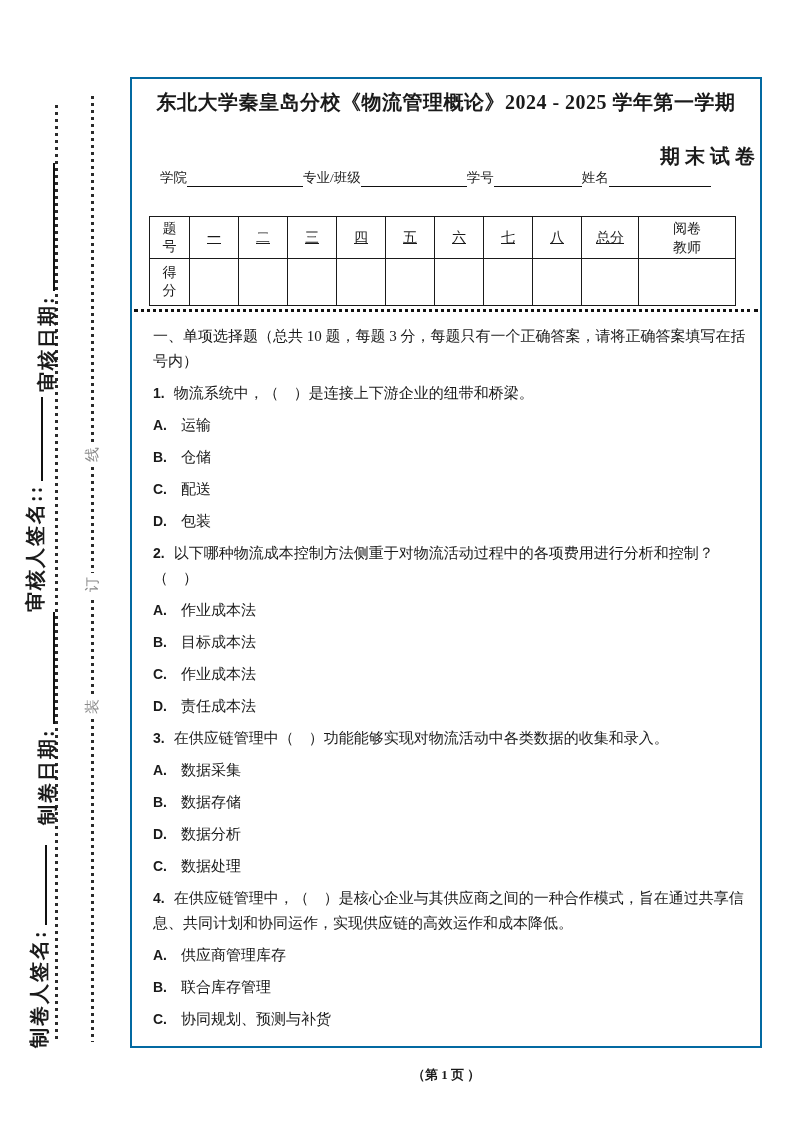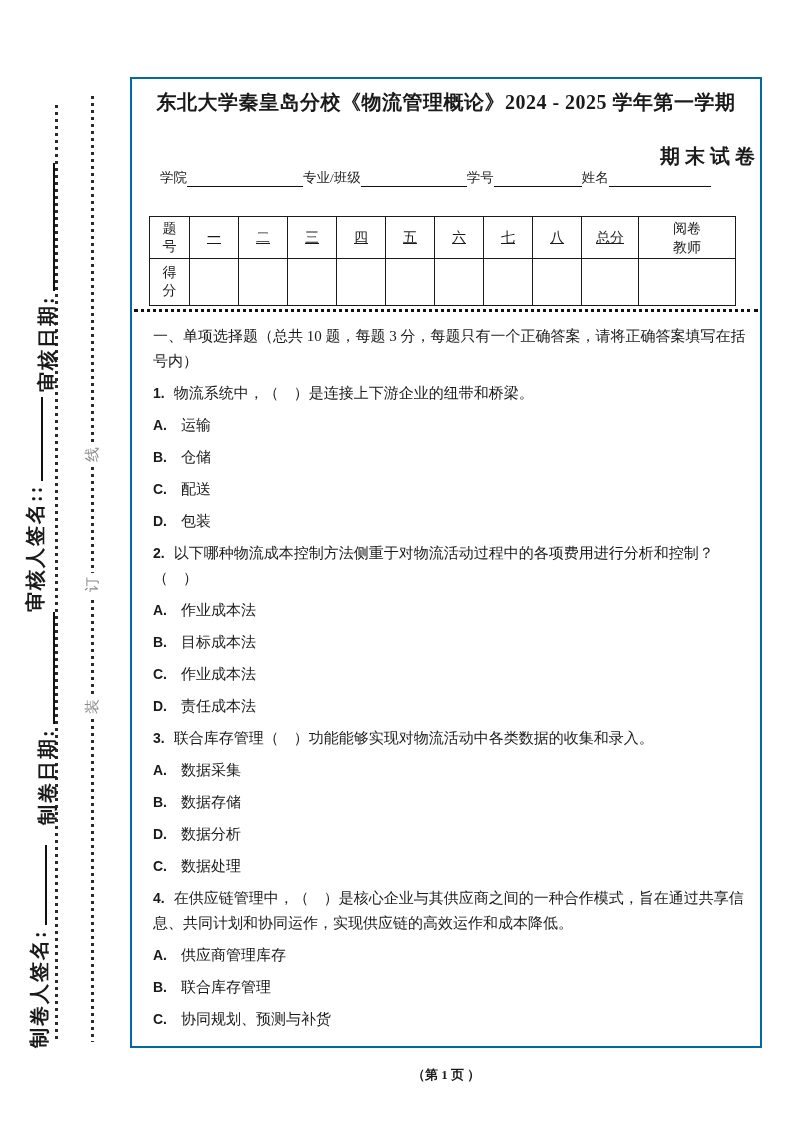--- a/index.html
+++ b/index.html
@@ -174,21 +174,21 @@
         <span class="opt-label">B.</span><span>目标成本法</span>
       </p>
       <p>
         <span class="opt-label">C.</span><span>作业成本法</span>
       </p>
       <p>
         <span class="opt-label">D.</span><span>责任成本法</span>
       </p>
 
       <p>
-        <span class="q-num">3.</span><span>联合库存管理（　）功能能够实现对物流活动中各类数据的收集和录入。</span>
+        <span class="q-num">3.</span><span>在供应链管理中（　）功能能够实现对物流活动中各类数据的收集和录入。</span>
       </p>
       <p>
         <span class="opt-label">A.</span><span>数据采集</span>
       </p>
       <p>
         <span class="opt-label">B.</span><span>数据存储</span>
       </p>
       <p>
         <span class="opt-label">D.</span><span>数据分析</span>
       </p>

